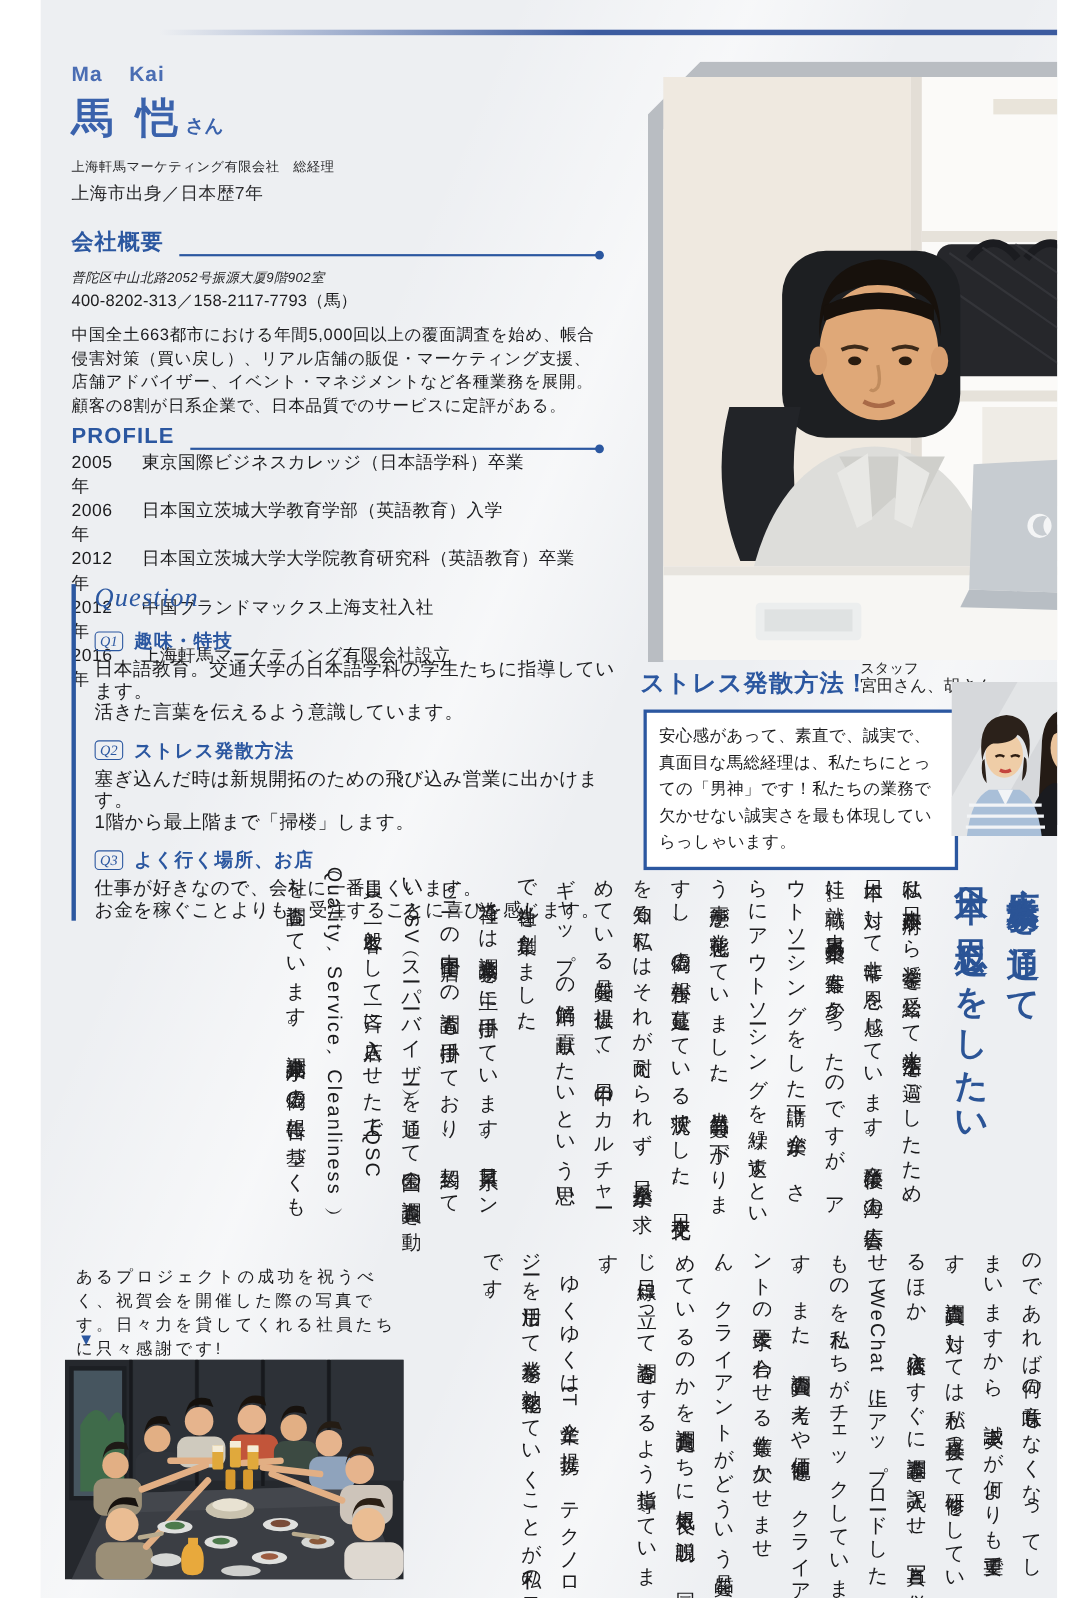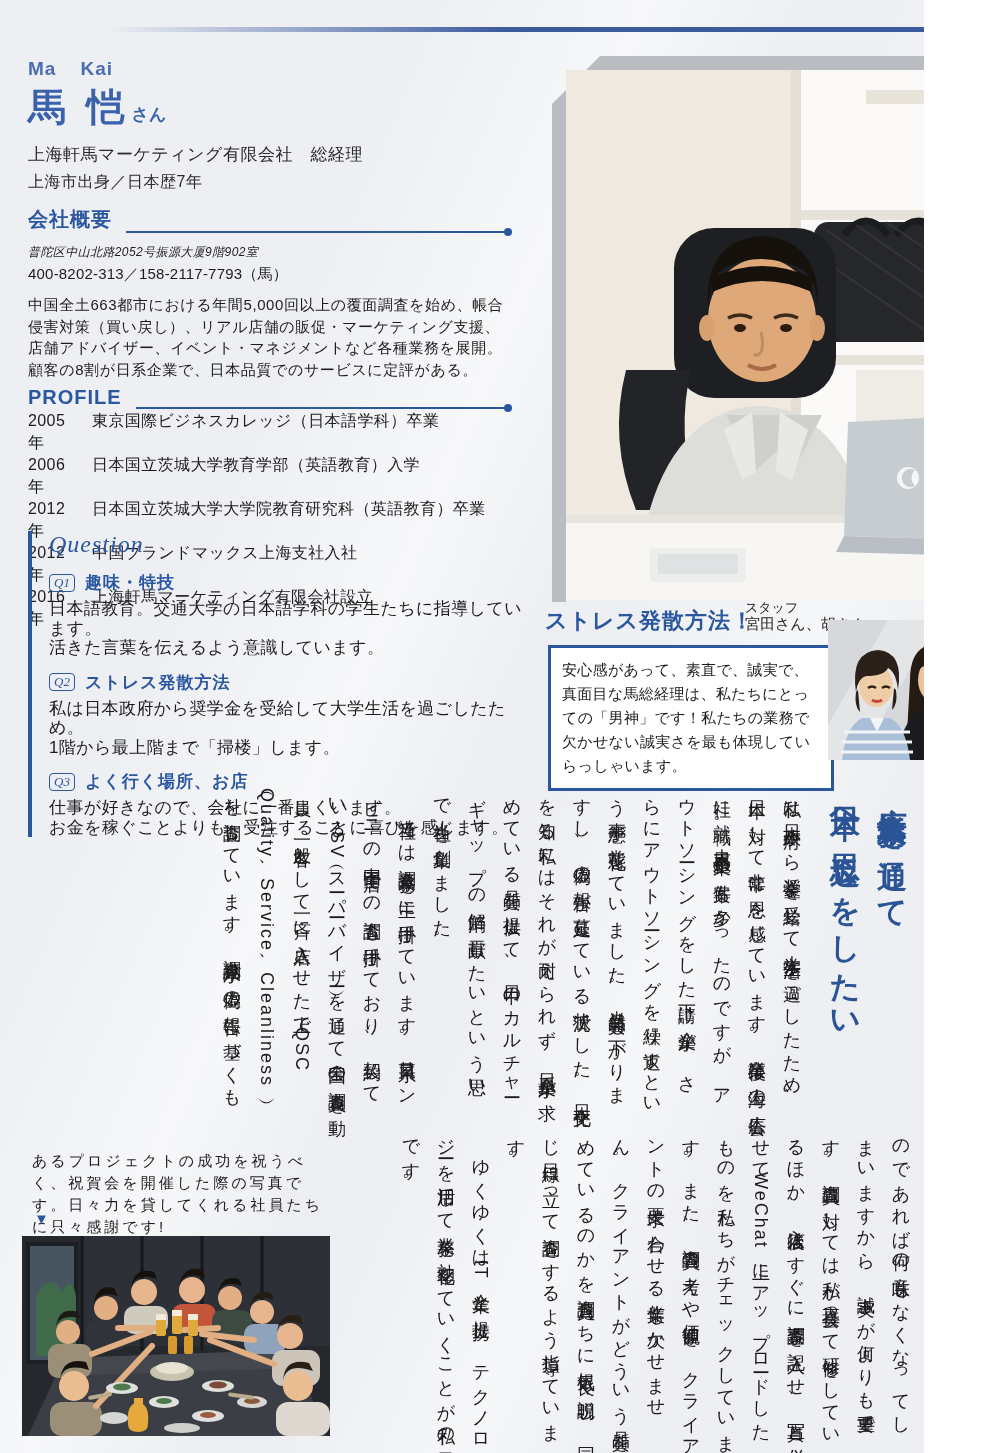--- a/index.html
+++ b/index.html
@@ -4,33 +4,34 @@
 <style>
   html,body{margin:0;padding:0;}
   body{font-family:"Liberation Sans",sans-serif;}
   #page{
     position:relative;width:924px;height:1453px;overflow:hidden;
     background:
       linear-gradient(113deg, rgba(255,255,255,0) 28%, rgba(255,255,255,.55) 42%, rgba(255,255,255,0) 52%),
       linear-gradient(113deg, rgba(255,255,255,0) 58%, rgba(255,255,255,.5) 70%, rgba(255,255,255,0) 80%),
       #edeff2;
     color:#1c1c1e;
+    margin-left:37px;
   }
   .abs{position:absolute;}
   
   #top-line{left:108px;top:27px;width:876px;height:5px;
     background:linear-gradient(to right, rgba(120,140,185,0), #3c5b9f 45%, #3c5b9f);}
   
   #name-block{left:28px;top:58px;width:500px;}
   .romaji{color:#4a6db3;font-size:19px;font-weight:bold;letter-spacing:1px;}
   .romaji .last{margin-left:24px;}
   .kanji-row{margin-top:2px;}
   .kanji{color:#3a62ac;font-size:38px;font-weight:bold;letter-spacing:5px;}
   .suffix{color:#3a62ac;font-size:17px;font-weight:bold;margin-left:2px;}
-  .title-line{font-size:17px;color:#2a2a2c;margin-top:10px;letter-spacing:.5px;}
+  .title-line{font-size:12px;color:#2a2a2c;margin-top:10px;letter-spacing:.5px;}
   .origin-line{font-size:16px;color:#2a2a2c;margin-top:6px;letter-spacing:.5px;}
   
   .sec{left:28px;width:482px;}
   #company-sec{top:206px;}
   #profile-sec{top:386px;}
   .sec-head{display:flex;align-items:flex-end;}
   .sec-title{color:#2b57a0;font-size:20px;font-weight:bold;letter-spacing:1px;white-space:nowrap;}
   .rule{flex:1;height:2px;background:#2b57a0;margin-left:14px;position:relative;}
   .rule .dot{position:absolute;right:-2px;top:-3px;width:8px;height:8px;border-radius:50%;background:#2b57a0;}
   .addr{font-size:12px;line-height:22px;margin-top:8px;letter-spacing:.4px;font-style:italic;}
@@ -140,21 +141,21 @@
         <span class="q-title">趣味・特技</span>
       </div>
       <div class="q-answer">日本語教育。交通大学の日本語学科の学生たちに指導しています。
 活きた言葉を伝えるよう意識しています。</div>
     </div>
     <div class="q-item">
       <div class="q-head">
         <span class="q-badge">Q2</span>
         <span class="q-title">ストレス発散方法</span>
       </div>
-      <div class="q-answer">私は日本政府から奨学金を受給して大学生活を過ごしたため。
+      <div class="q-answer">塞ぎ込んだ時は新規開拓のための飛び込み営業に出かけます。
 1階から最上階まで「掃楼」します。</div>
     </div>
     <div class="q-item">
       <div class="q-head">
         <span class="q-badge">Q3</span>
         <span class="q-title">よく行く場所、お店</span>
       </div>
       <div class="q-answer">仕事が好きなので、会社に一番よくいます。
 お金を稼ぐことよりも、受注することに喜びを感じます。</div>
     </div>

